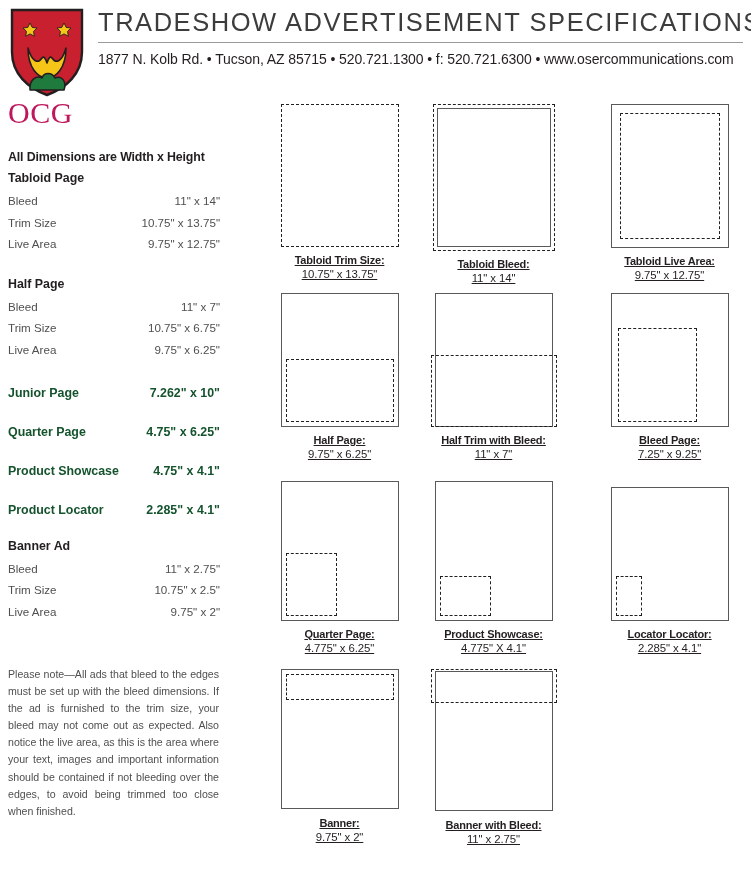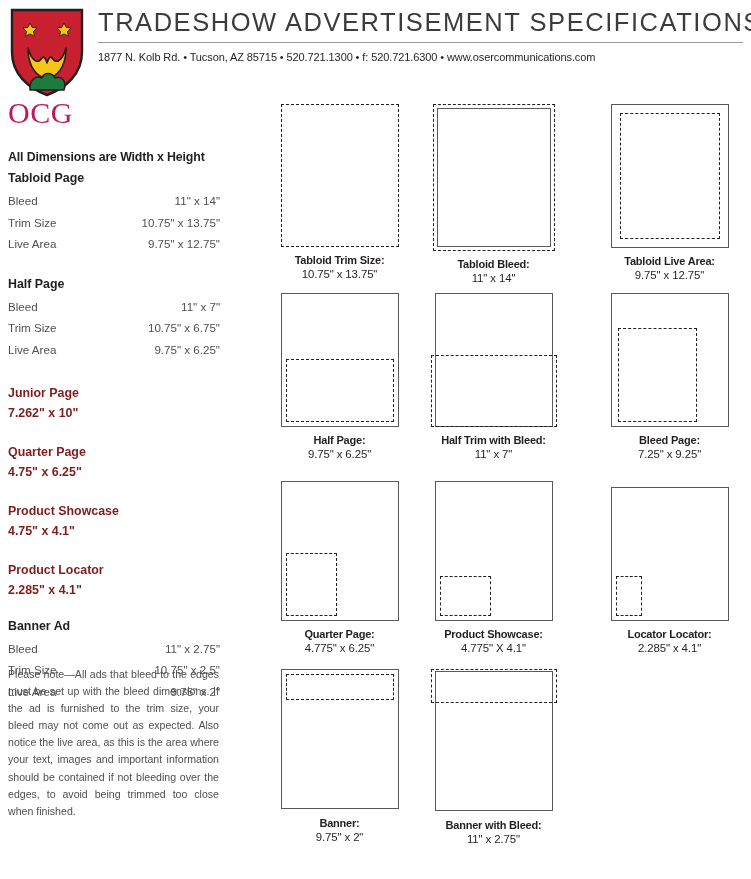--- a/index.html
+++ b/index.html
@@ -51,21 +51,21 @@
     white-space: nowrap;
     line-height: 32px;
     padding-bottom: 2px;
   }
   .title-rule {
     border-top: 1px solid #9a9a9a;
     margin-top: 2px;
     width: 645px;
   }
   .contact-line {
-    font-size: 11px;
+    font-size: 14px;
     color: #231f20;
     letter-spacing: -0.1px;
     padding-top: 8px;
     white-space: nowrap;
   }
 
   
   .specs {
     position: absolute;
     left: 8px; top: 150px;
@@ -94,24 +94,23 @@
     line-height: 21.6px;
     white-space: nowrap;
   }
   .spec-row .k { text-align: left; }
   .spec-row .v { text-align: right; }
   .spec-single {
     display: flex;
     justify-content: space-between;
     font-size: 12.4px;
     font-weight: bold;
-    color: #7f1d1d;
+    color: #14532d;
     line-height: 20px;
     white-space: nowrap;
-    flex-direction: column;
   }
   .spec-single .v { font-weight: bold; }
   .gap-lg { height: 22px; }
   .gap-md { height: 19px; }
 
   .note {
     position: absolute;
     left: 8px; top: 666px;
     width: 211px;
     font-size: 10.6px;
@@ -128,20 +127,21 @@
     width: 490px;
   }
   .drow {
     position: relative;
     width: 490px;
   }
   .dcell {
     position: absolute;
     width: 163px;
     text-align: center;
+    text-decoration: underline;
   }
   .dcell.c0 { left: 0px; }
   .dcell.c1 { left: 154px; }
   .dcell.c2 { left: 330px; }
 
   .figure {
     position: relative;
     margin: 0 auto;
   }
   .solid-box {

